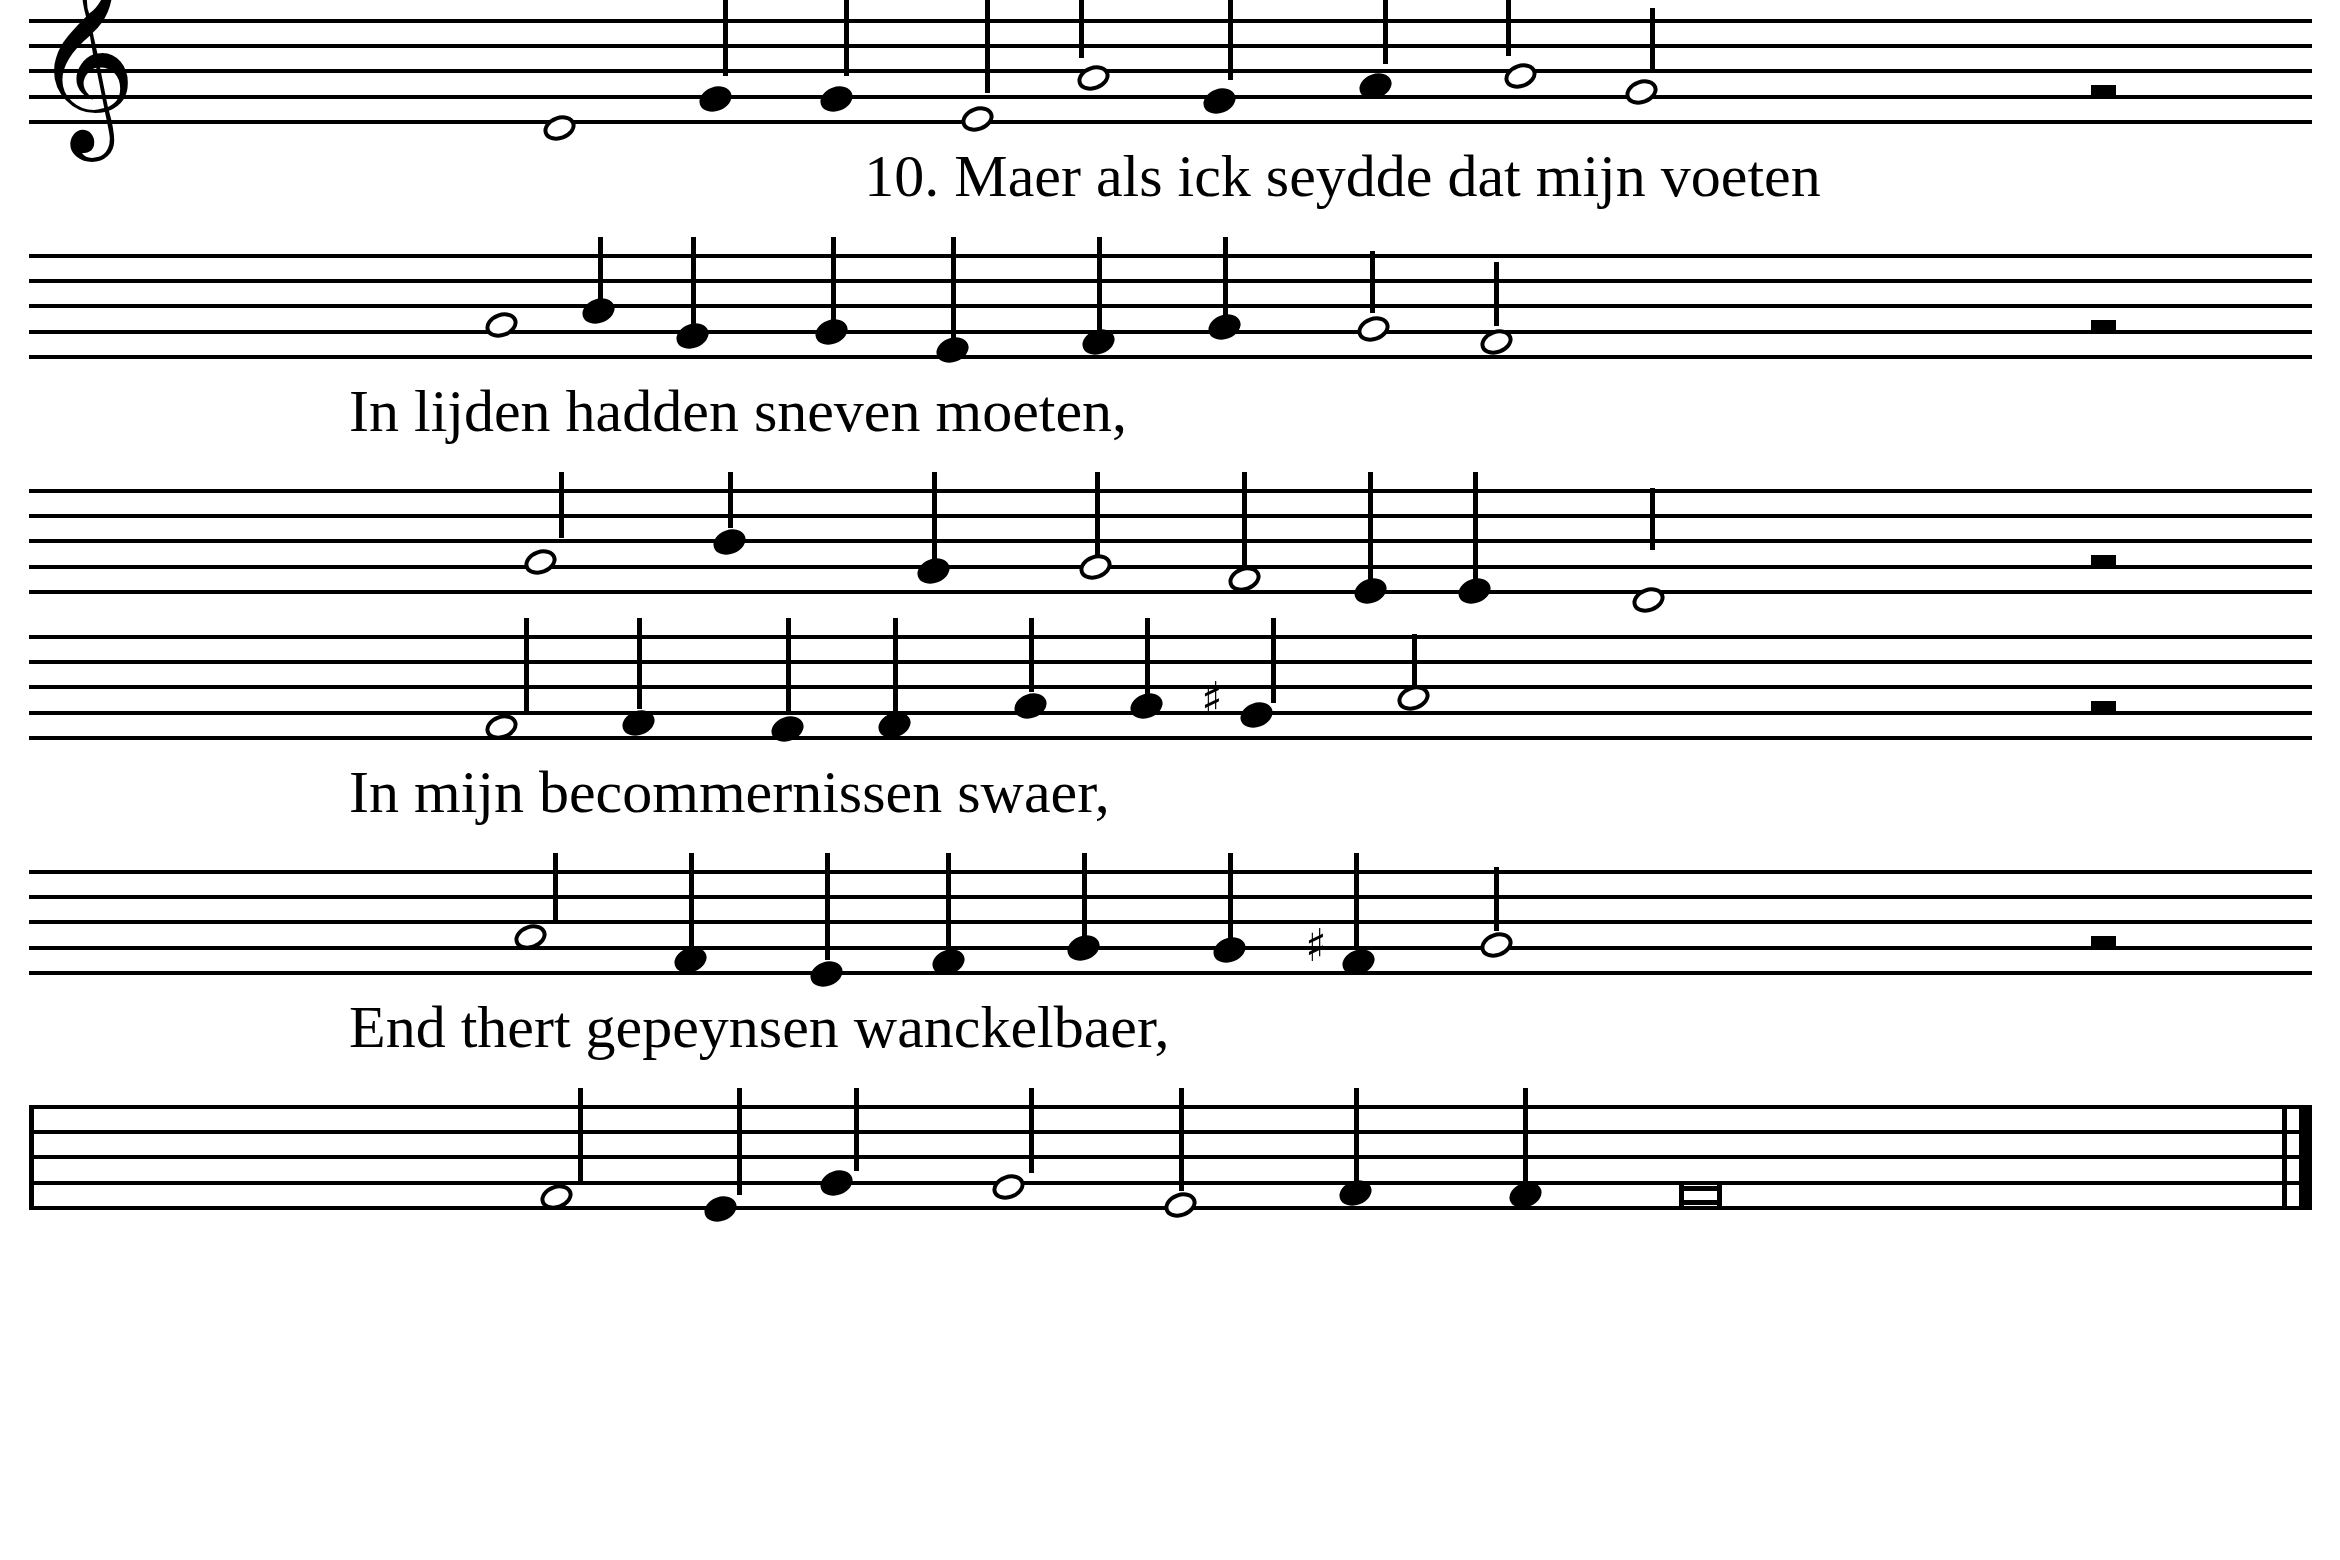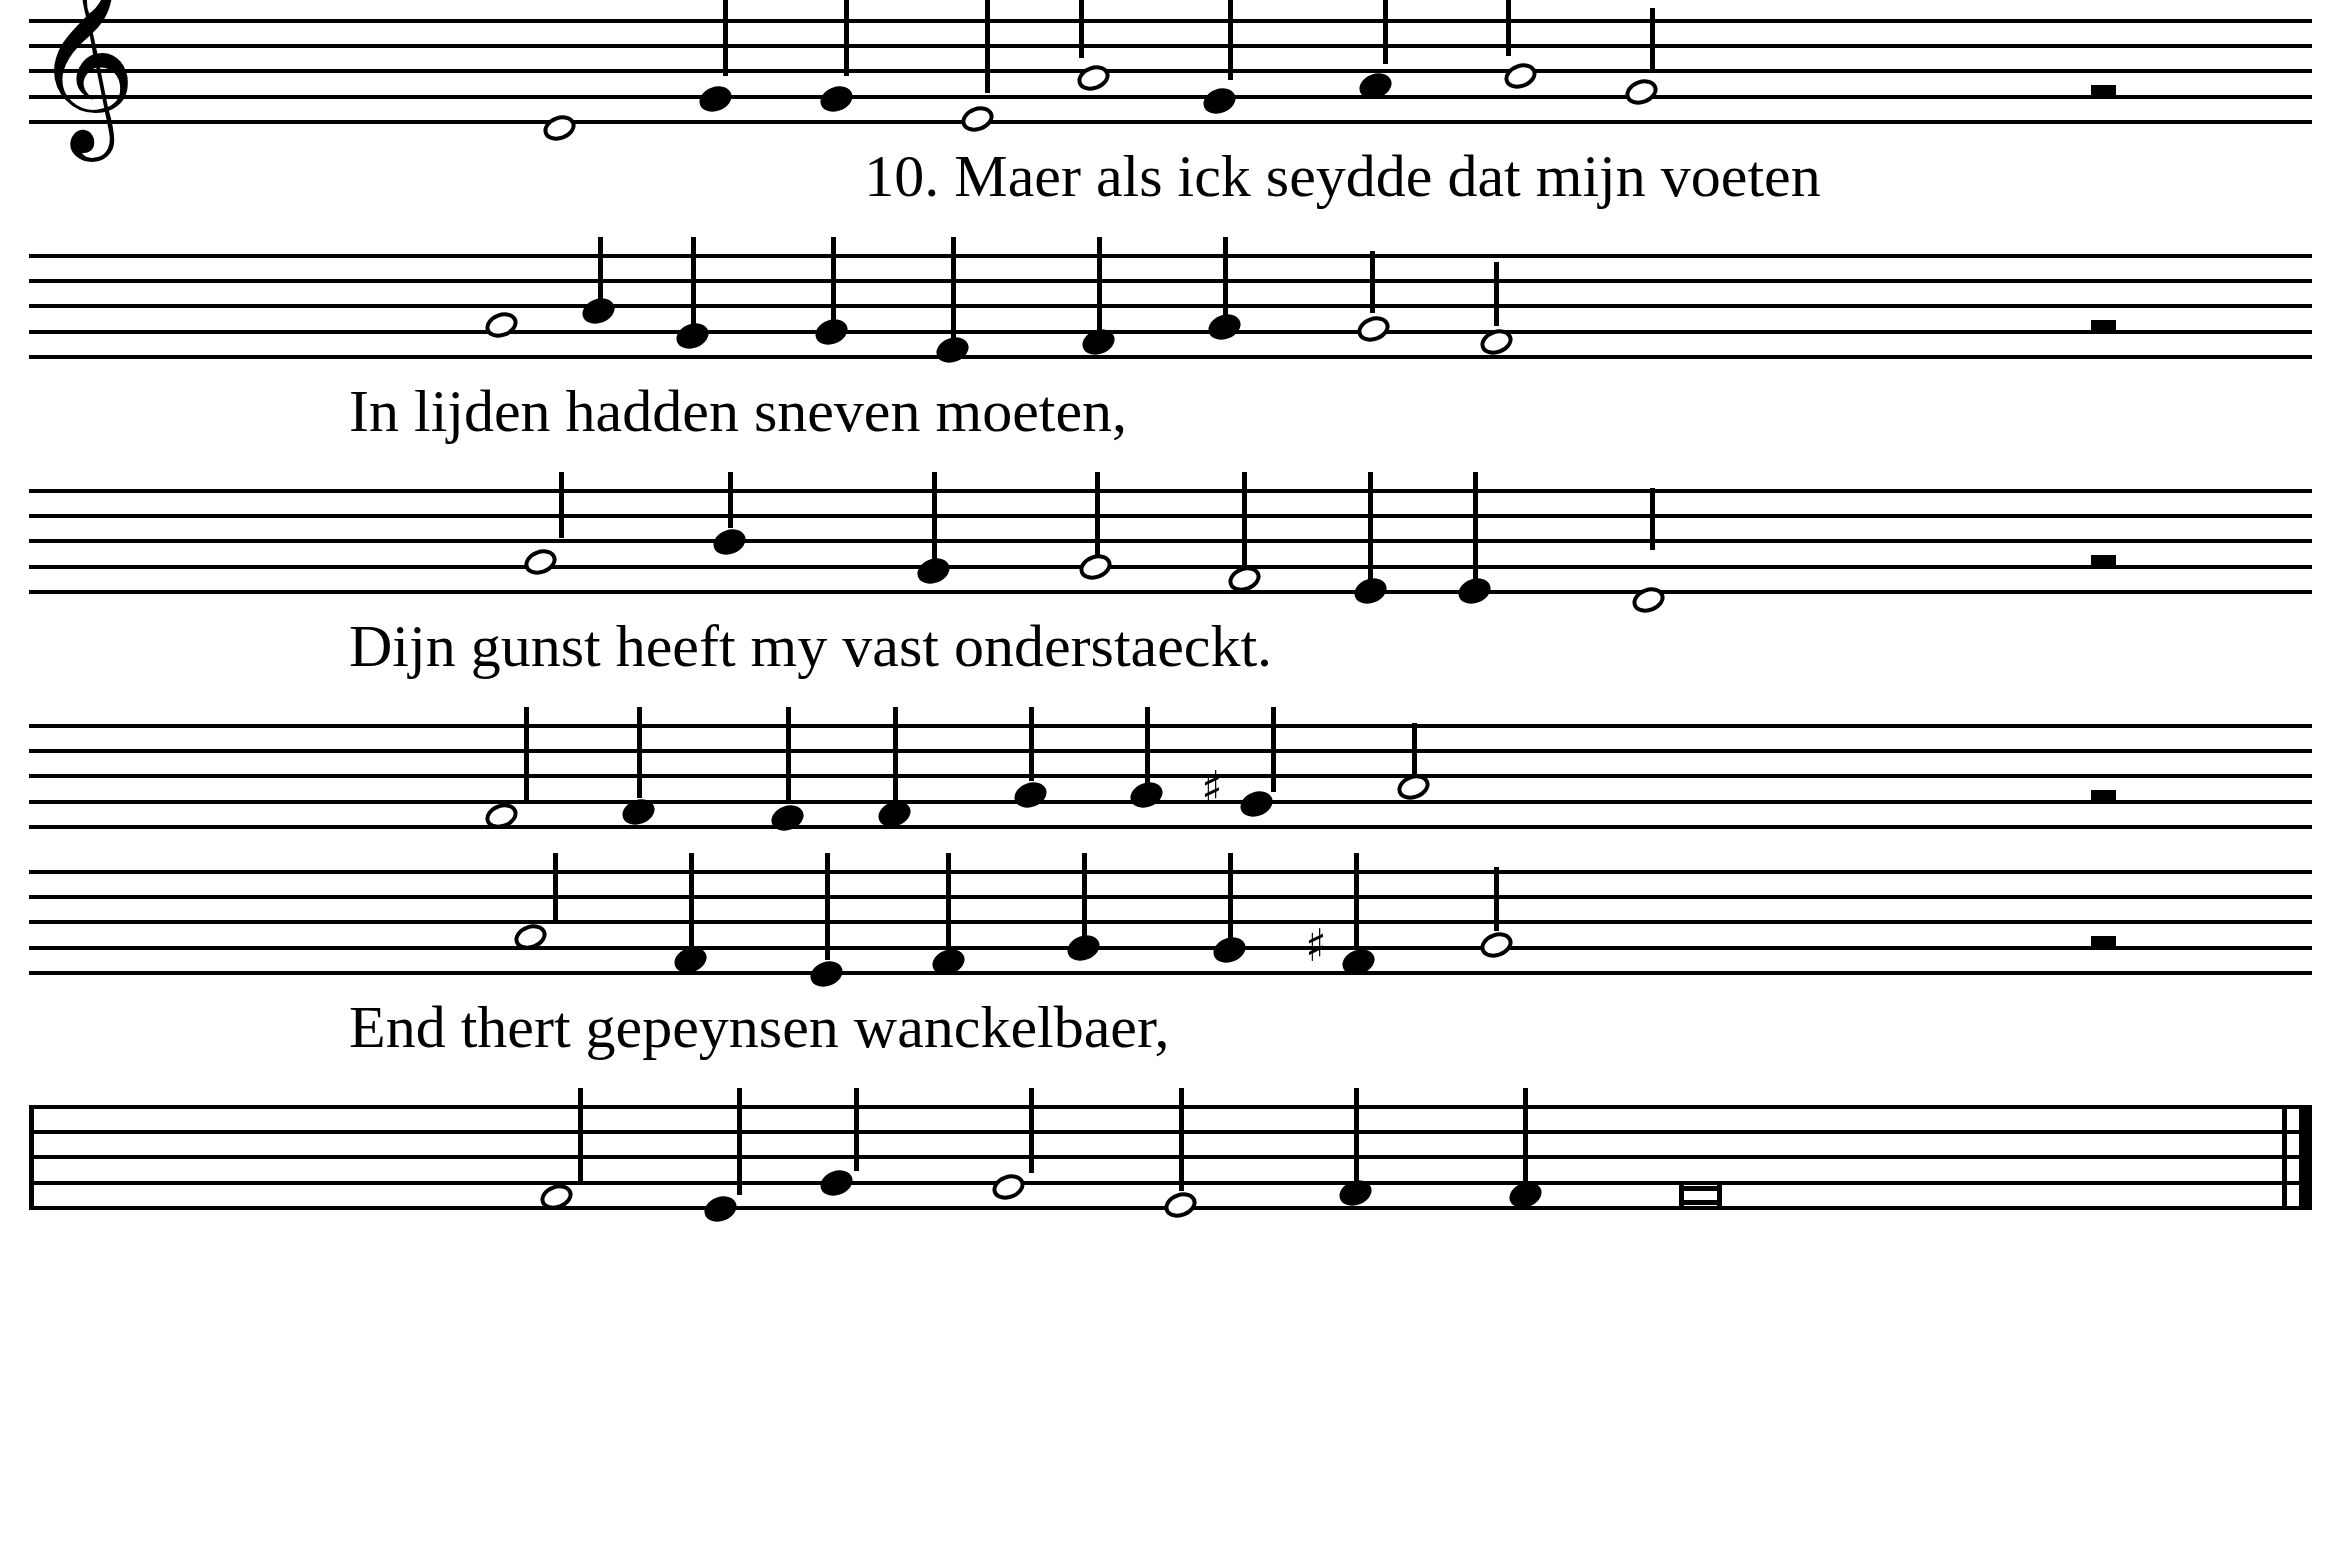--- a/index.html
+++ b/index.html
@@ -232,21 +232,20 @@
       <div class="note filled" style="left:713px;  top:60px;"></div>
       <div class="note filled" style="left:917px;  top:89px;"></div>
       <div class="note open" style="left:1079px; top:85px;"></div>
       <div class="note open" style="left:1228px; top:97px;"></div>
       <div class="note filled" style="left:1354px; top:109px;"></div>
       <div class="note filled" style="left:1458px; top:109px;"></div>
       <div class="note open" style="left:1632px; top:118px;"></div>
 
       <div class="rest" style="left:2091px; top:85px;"></div>
     </div>
-    <div class="lyric">Dijn gunst heeft my vast onderstaeckt.</div>
   </div>
 
   <div class="system">
     <div class="staff-wrap">
       <div class="staff">
         <div class="line l1"></div>
         <div class="line l2"></div>
         <div class="line l3"></div>
         <div class="line l4"></div>
         <div class="line l5"></div>
@@ -266,20 +265,21 @@
       <div class="note filled" style="left:771px;  top:101px;"></div>
       <div class="note filled" style="left:878px;  top:97px;"></div>
       <div class="note filled" style="left:1014px; top:78px;"></div>
       <div class="note filled" style="left:1130px; top:78px;"></div>
       <div class="sharp" style="left:1201px; top:60px;">♯</div>
       <div class="note filled" style="left:1240px; top:87px;"></div>
       <div class="note open" style="left:1397px; top:70px;"></div>
 
       <div class="rest" style="left:2091px; top:85px;"></div>
     </div>
+    <div class="lyric">In mijn becommernissen swaer,</div>
   </div>
 
   <div class="system">
     <div class="staff-wrap">
       <div class="staff">
         <div class="line l1"></div>
         <div class="line l2"></div>
         <div class="line l3"></div>
         <div class="line l4"></div>
         <div class="line l5"></div>

